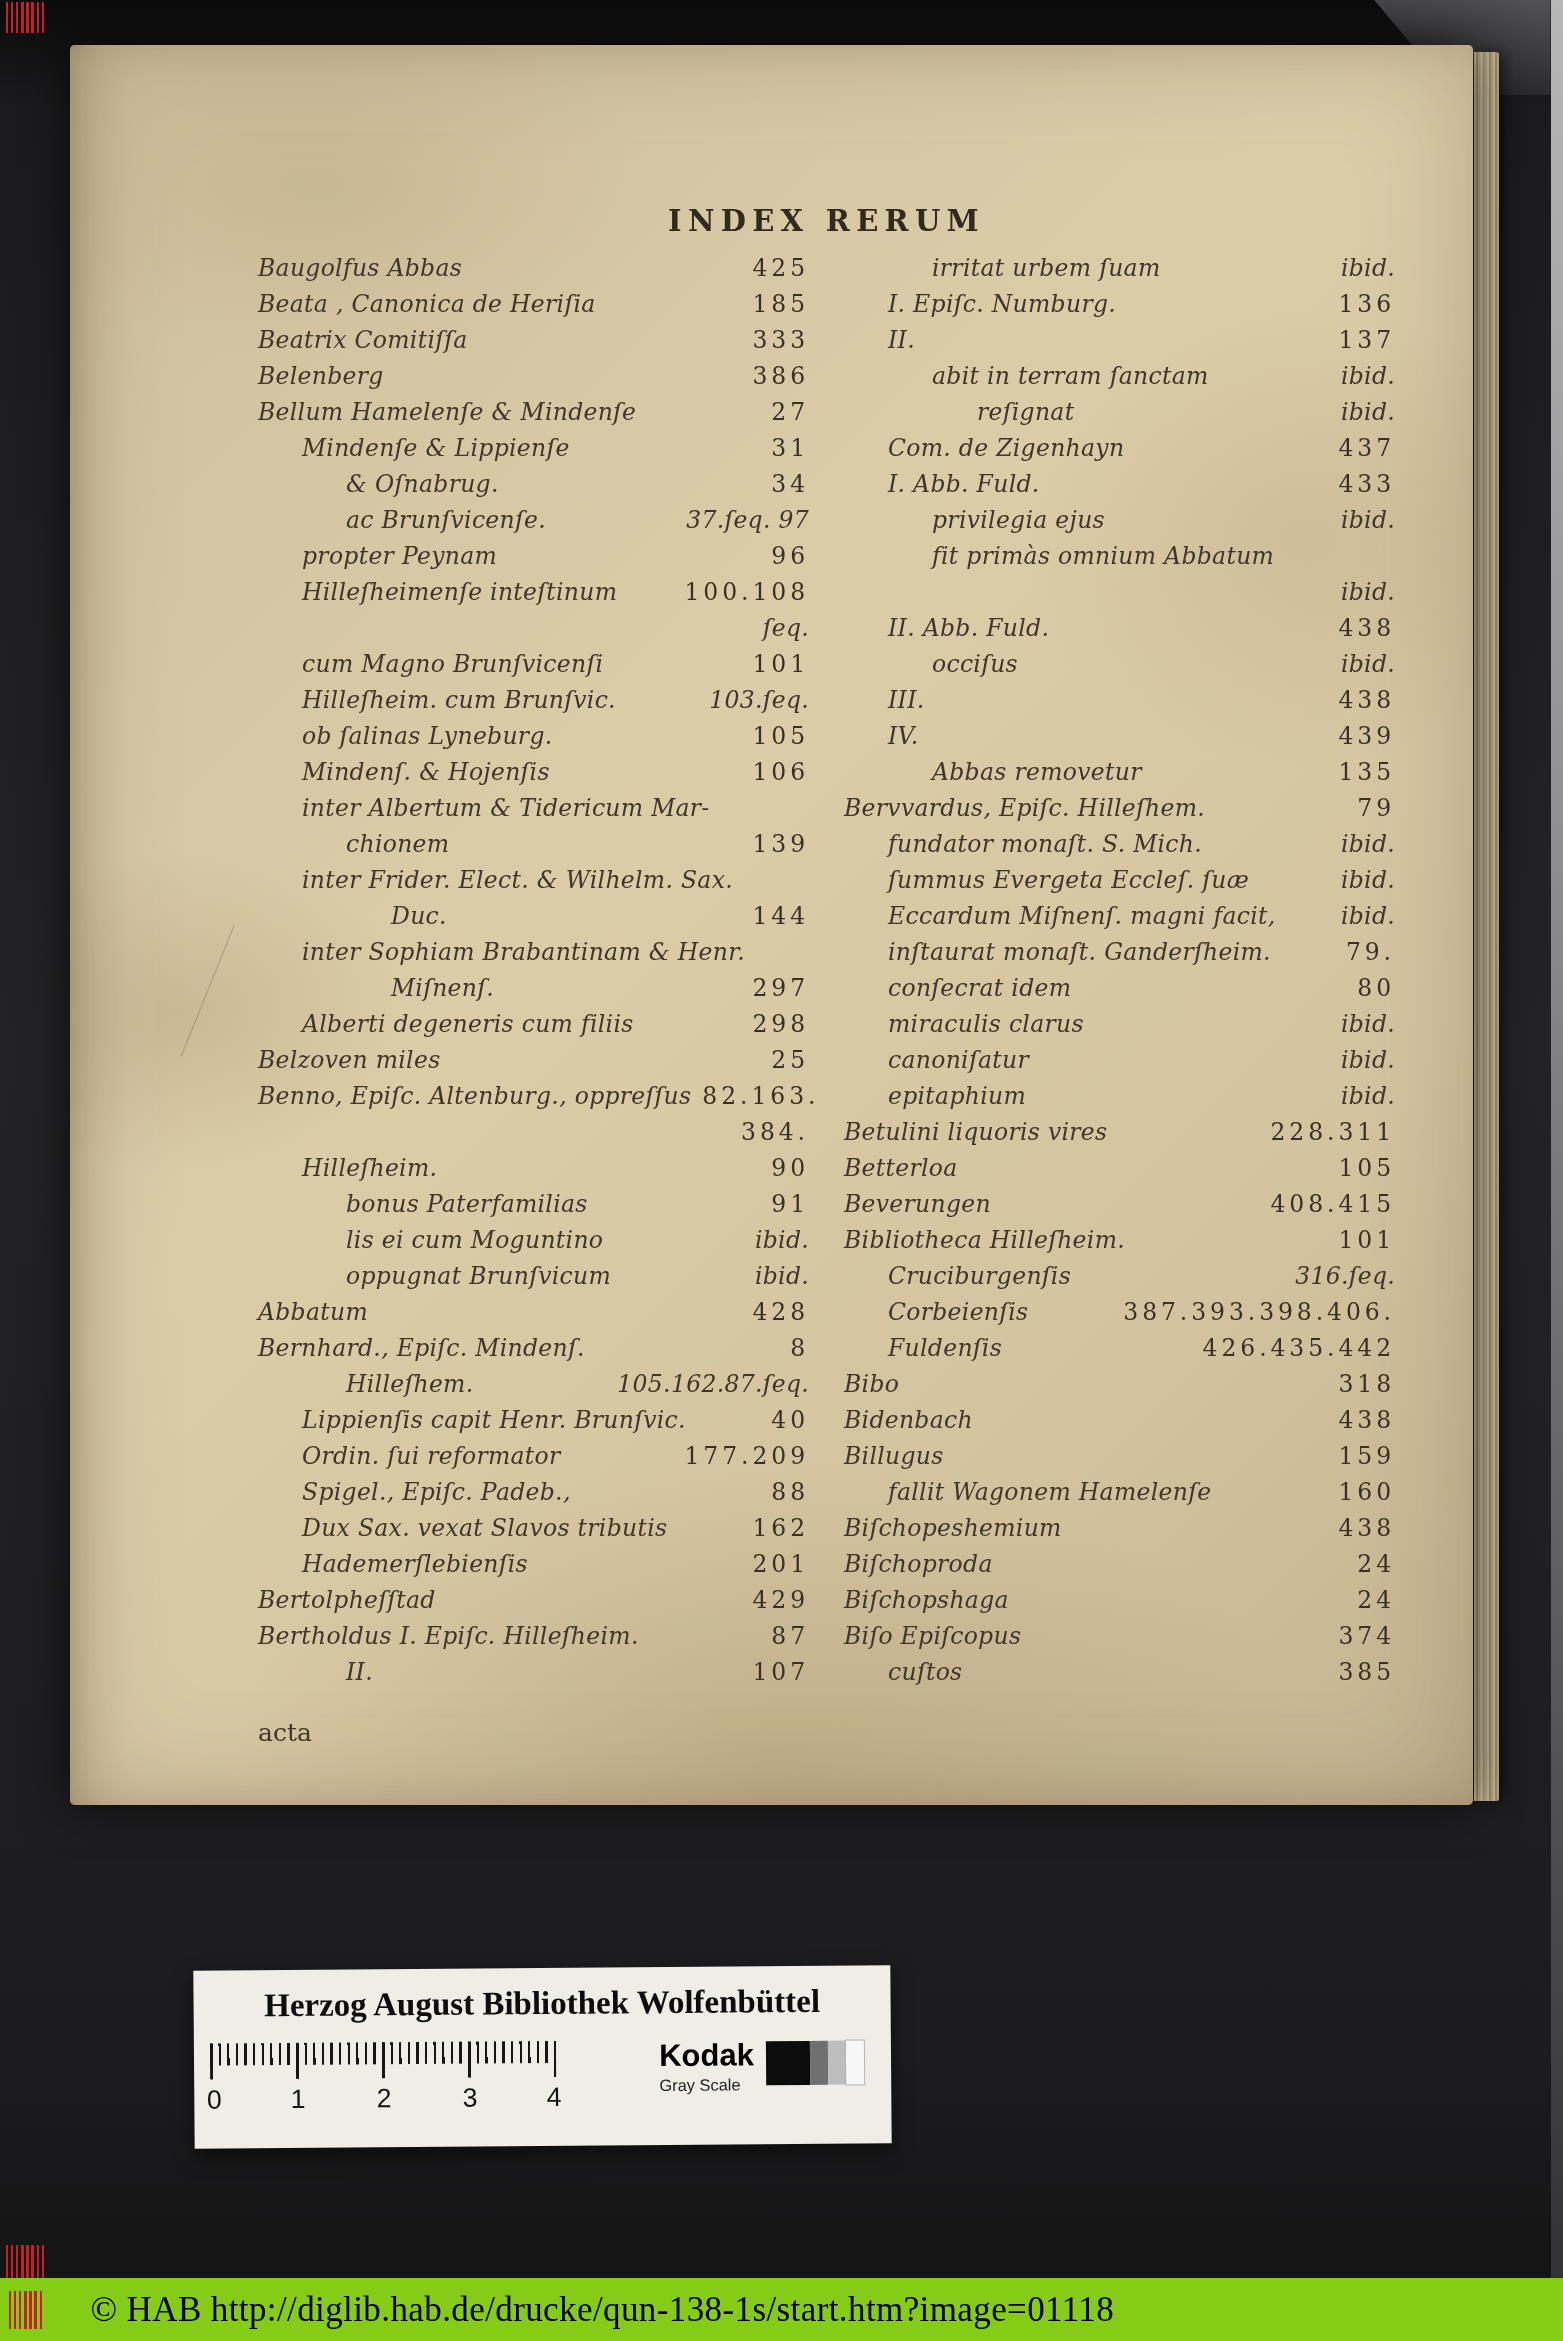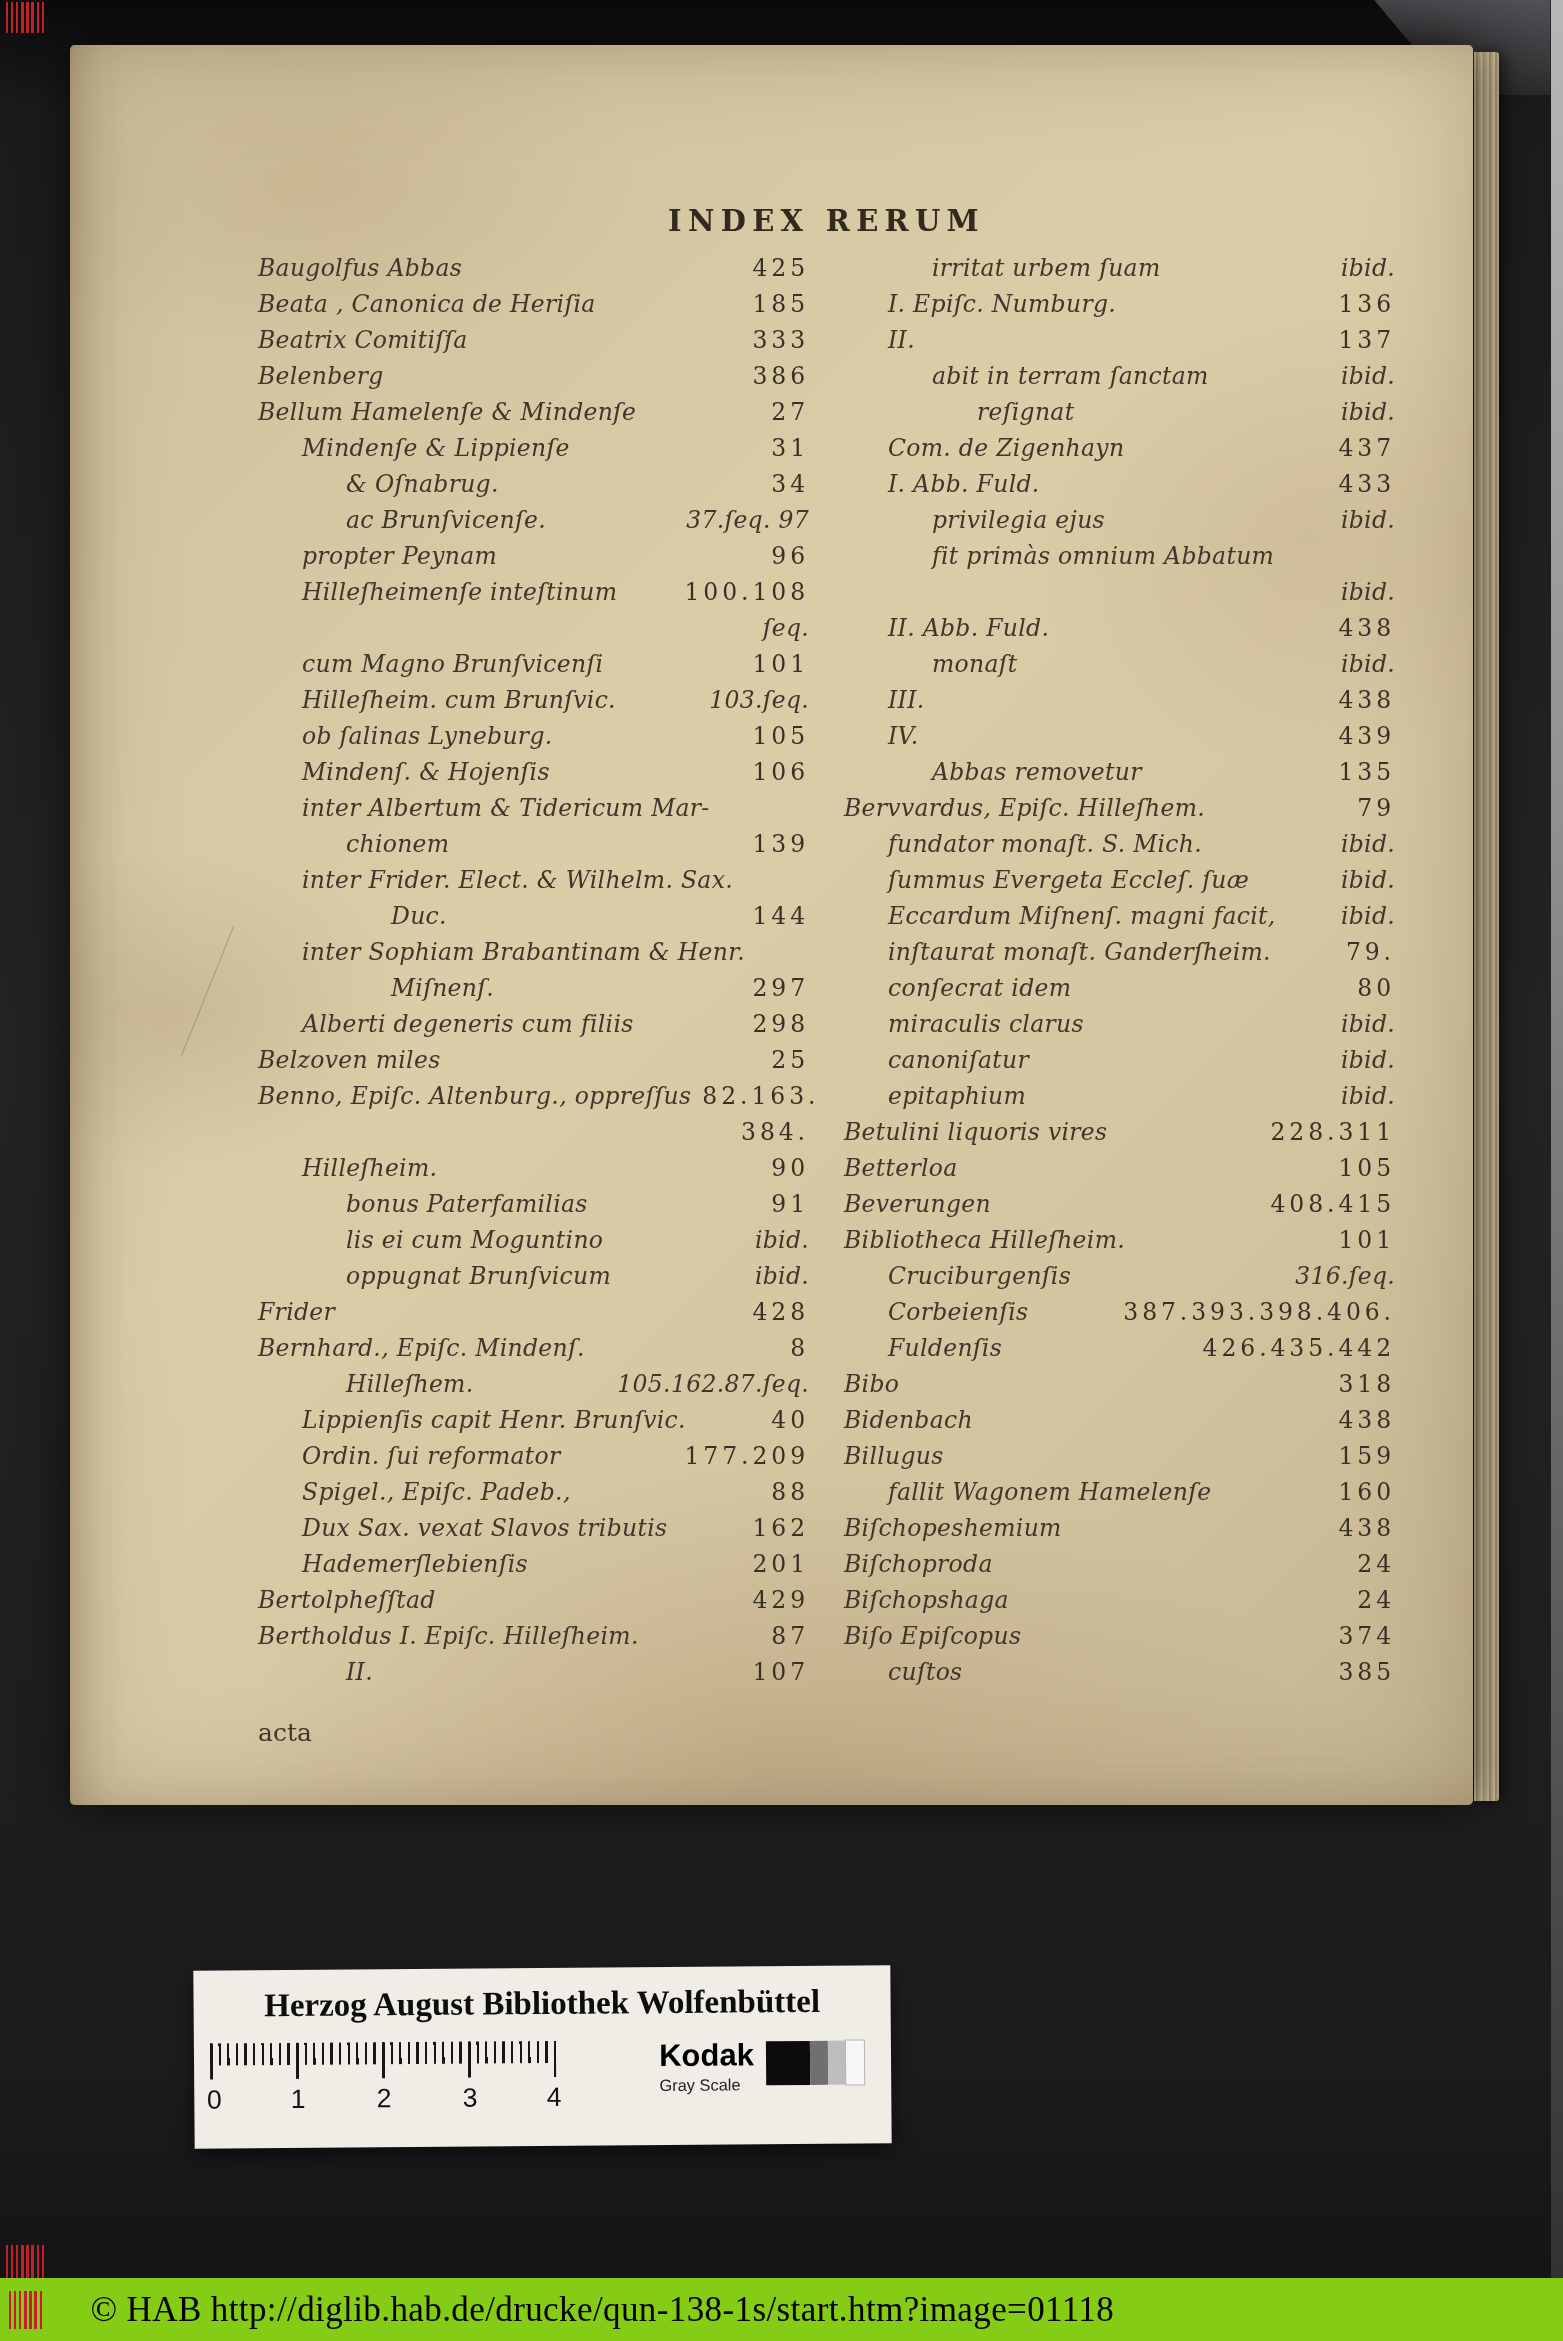--- a/index.html
+++ b/index.html
@@ -232,21 +232,21 @@
         </div>
         <div class="entry i2">
           <span class="etext">lis ei cum Moguntino</span>
           <span class="epage">ibid.</span>
         </div>
         <div class="entry i2">
           <span class="etext">oppugnat Brunſvicum</span>
           <span class="epage">ibid.</span>
         </div>
         <div class="entry i0">
-          <span class="etext">Frider</span>
+          <span class="etext">Abbatum</span>
           <span class="epage num">428</span>
         </div>
         <div class="entry i0">
           <span class="etext">Bernhard., Epiſc. Mindenſ.</span>
           <span class="epage num">8</span>
         </div>
         <div class="entry i2">
           <span class="etext">Hilleſhem.</span>
           <span class="epage">105.162.87.ſeq.</span>
         </div>
@@ -322,21 +322,21 @@
         </div>
         <div class="entry i0">
           <span class="etext"></span>
           <span class="epage">ibid.</span>
         </div>
         <div class="entry i1">
           <span class="etext">II. Abb. Fuld.</span>
           <span class="epage num">438</span>
         </div>
         <div class="entry i2">
-          <span class="etext">monaſt</span>
+          <span class="etext">occiſus</span>
           <span class="epage">ibid.</span>
         </div>
         <div class="entry i1">
           <span class="etext">III.</span>
           <span class="epage num">438</span>
         </div>
         <div class="entry i1">
           <span class="etext">IV.</span>
           <span class="epage num">439</span>
         </div>

